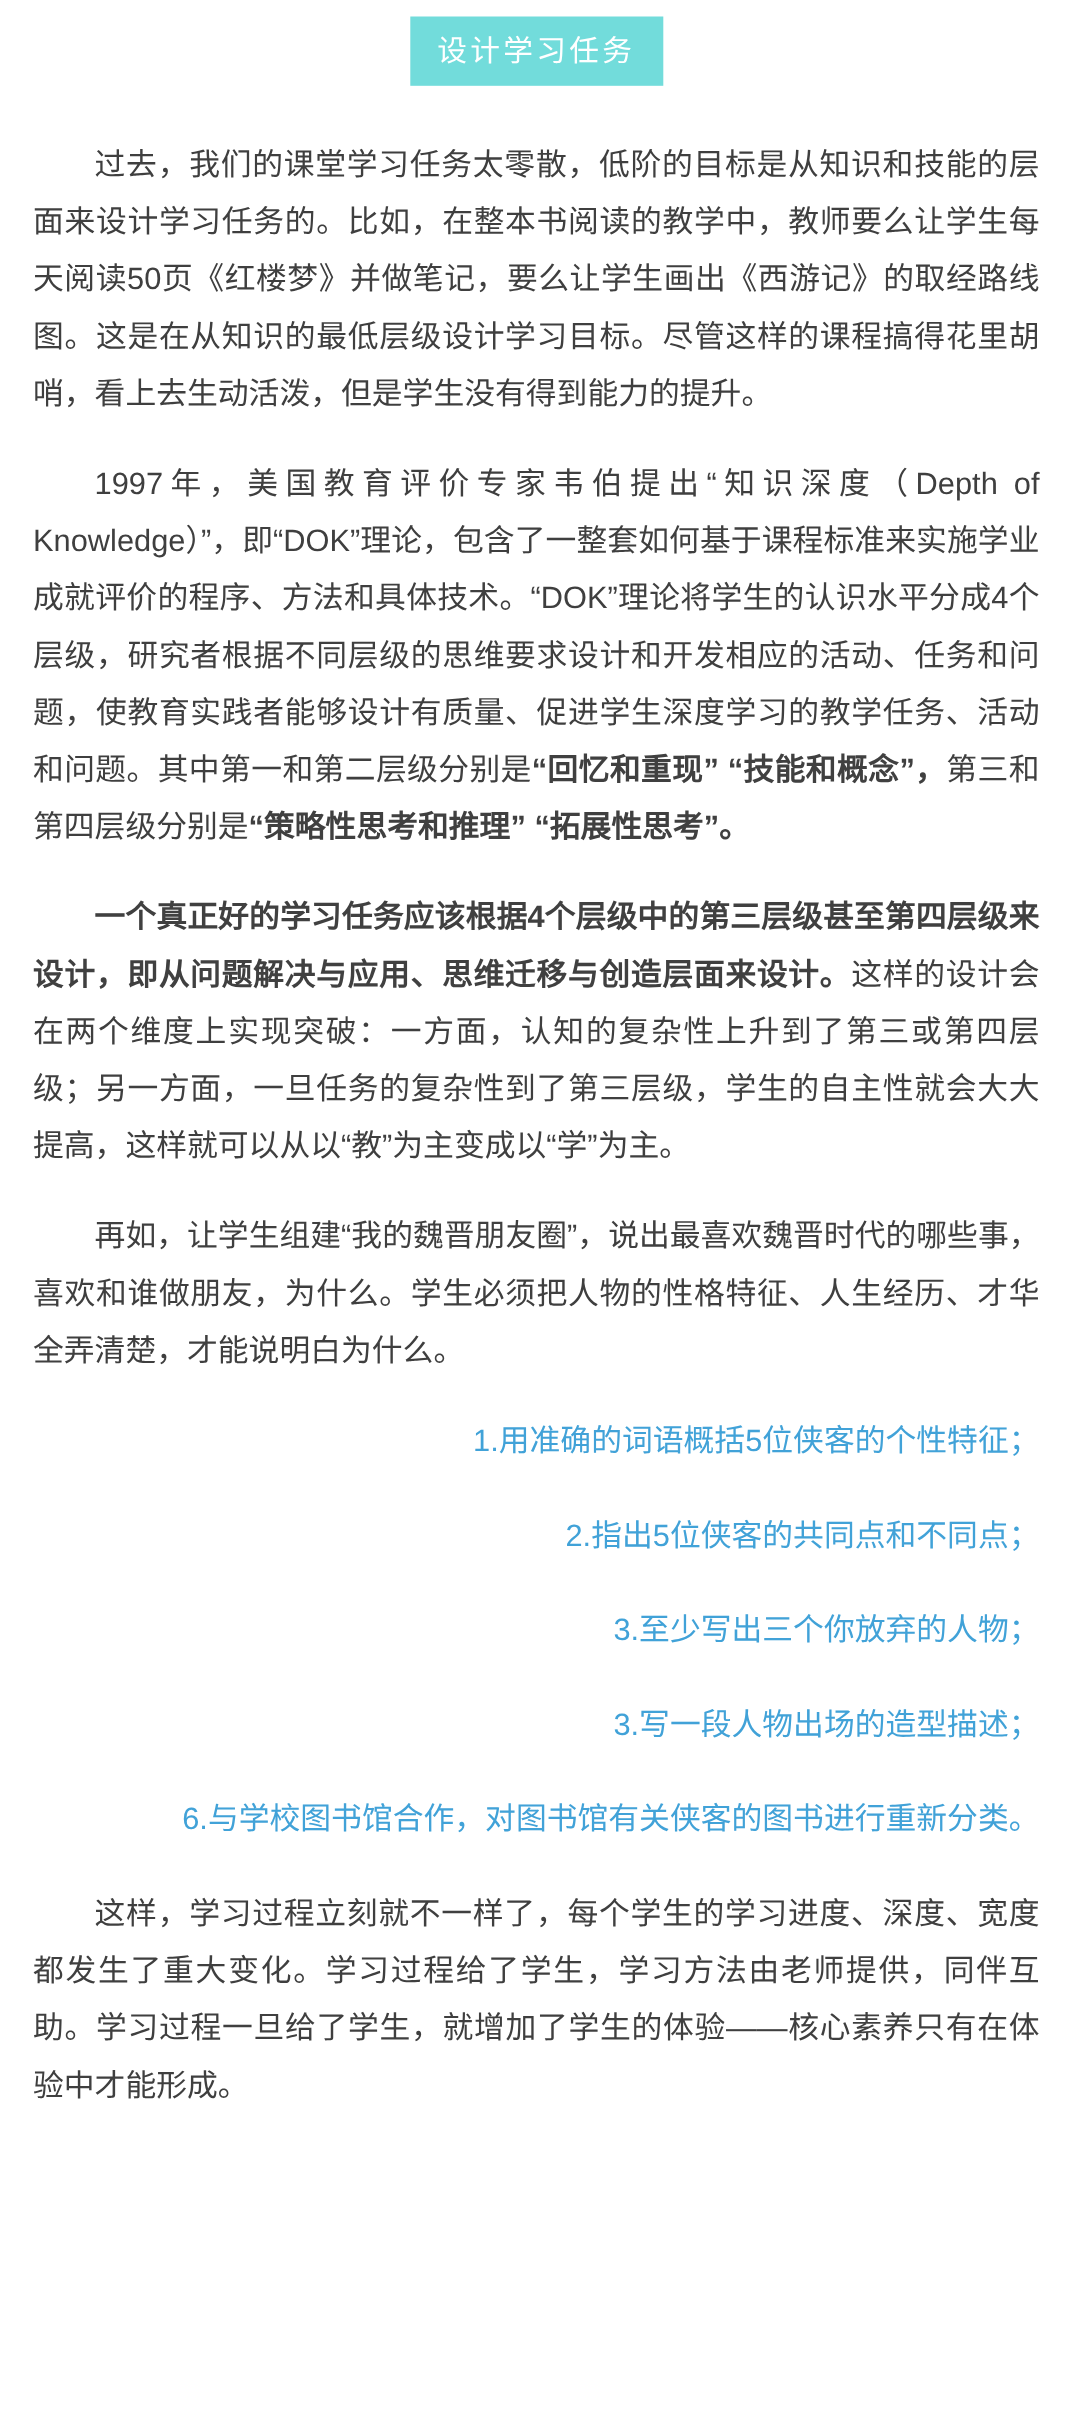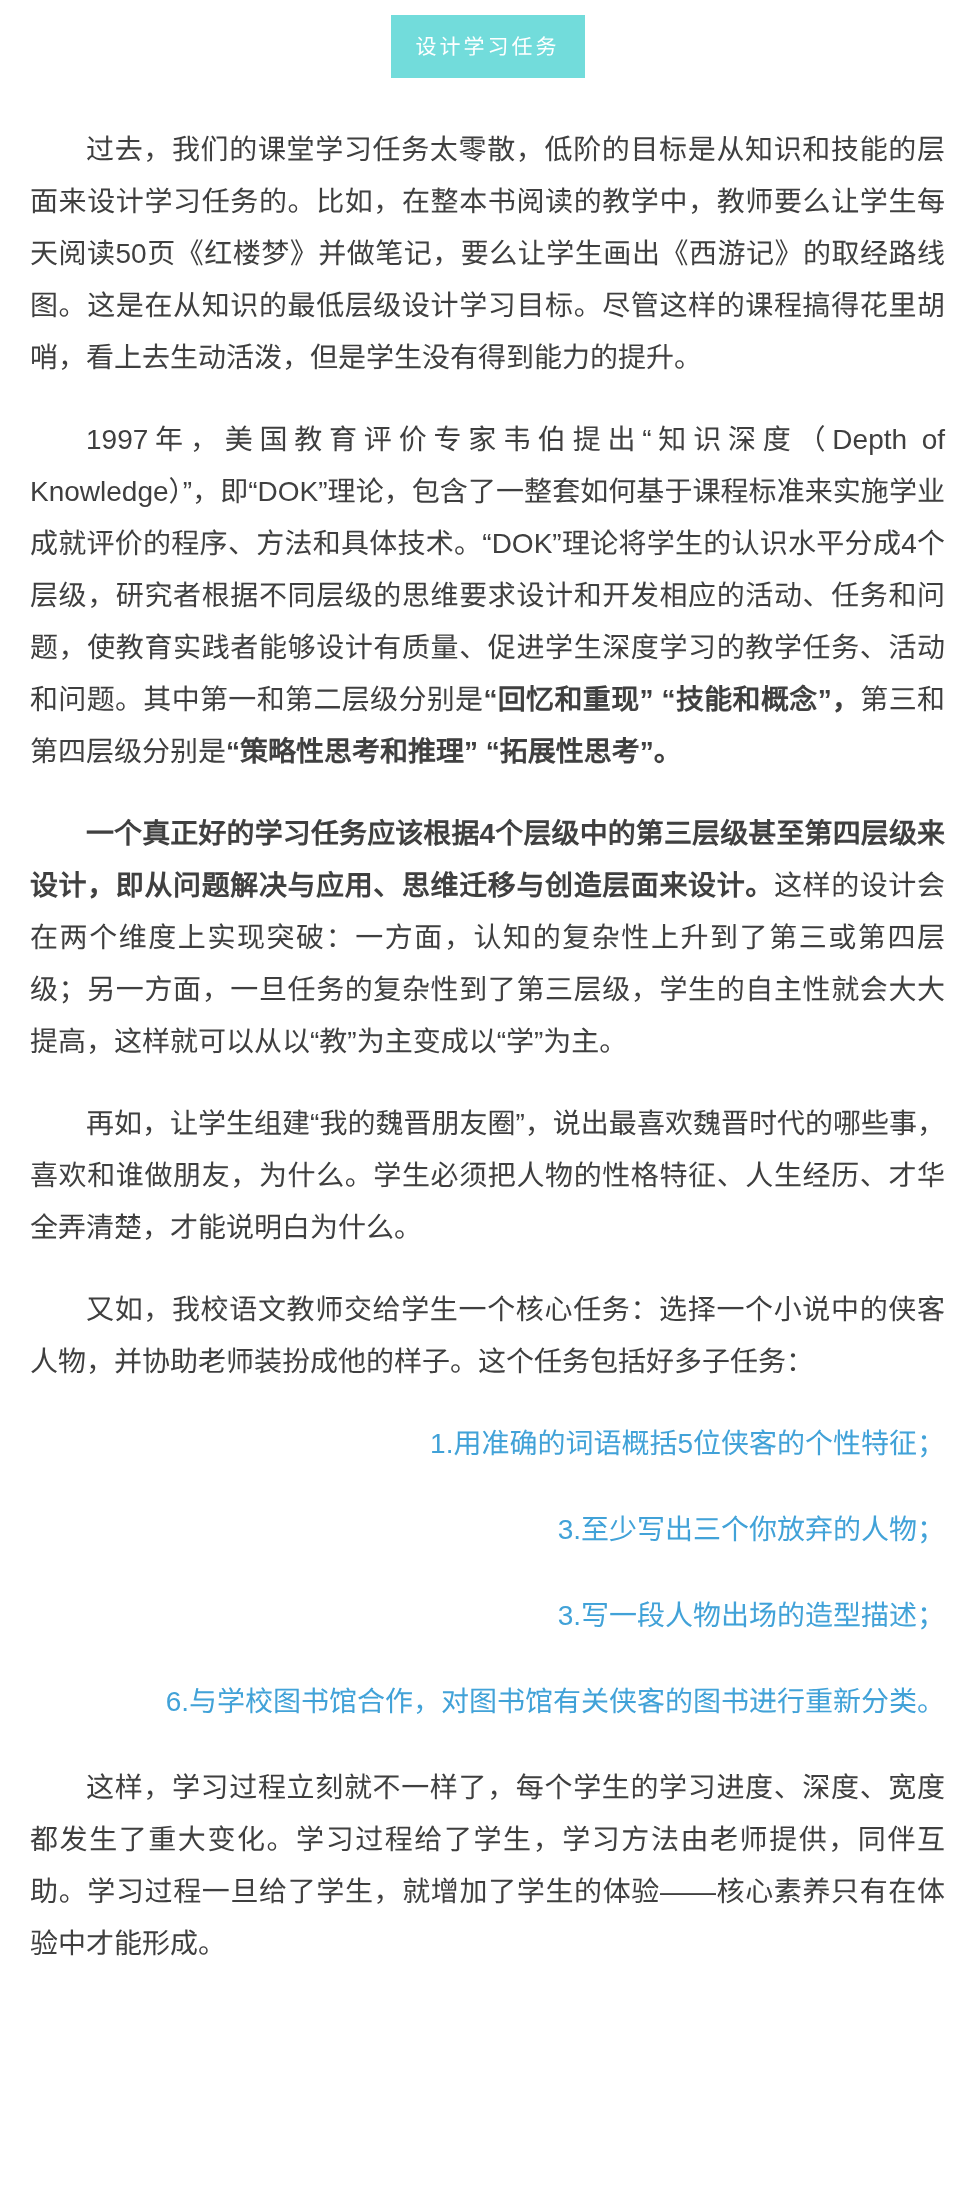--- a/index.html
+++ b/index.html
@@ -15,21 +15,21 @@
   }
 
   .badge-wrap {
     text-align: center;
     margin-bottom: 46px;
   }
   .badge {
     display: inline-block;
     background: #72dcdb;
     color: #ffffff;
-    font-size: 21px;
+    font-size: 27px;
     line-height: 27px;
     letter-spacing: 3px;
     padding: 18px 25px;
   }
 
   .article {
     color: #3f3f3f;
     font-size: 28px;
     line-height: 52px;
     text-align: justify;
@@ -65,23 +65,23 @@
 
     <p><span class="run-normal">过去，我们的课堂学习任务太零散，低阶的目标是从知识和技能的层面来设计学习任务的。比如，在整本书阅读的教学中，教师要么让学生每天阅读50页《红楼梦》并做笔记，要么让学生画出《西游记》的取经路线图。这是在从知识的最低层级设计学习目标。尽管这样的课程搞得花里胡哨，看上去生动活泼，但是学生没有得到能力的提升。</span></p>
 
     <p><span class="run-normal">1997年，美国教育评价专家韦伯提出“知识深度（Depth of Knowledge）”，即“DOK”理论，包含了一整套如何基于课程标准来实施学业成就评价的程序、方法和具体技术。“DOK”理论将学生的认识水平分成4个层级，研究者根据不同层级的思维要求设计和开发相应的活动、任务和问题，使教育实践者能够设计有质量、促进学生深度学习的教学任务、活动和问题。其中第一和第二层级分别是</span><span class="run-blue-bold">“回忆和重现” “技能和概念”，</span><span class="run-normal">第三和第四层级分别是</span><span class="run-blue-bold">“策略性思考和推理” “拓展性思考”。</span></p>
 
     <p><span class="run-blue-bold">一个真正好的学习任务应该根据4个层级中的第三层级甚至第四层级来设计，即从问题解决与应用、思维迁移与创造层面来设计。</span><span class="run-normal">这样的设计会在两个维度上实现突破：一方面，认知的复杂性上升到了第三或第四层级；另一方面，一旦任务的复杂性到了第三层级，学生的自主性就会大大提高，这样就可以从以“教”为主变成以“学”为主。</span></p>
 
 
     <p><span class="run-normal">再如，让学生组建“我的魏晋朋友圈”，说出最喜欢魏晋时代的哪些事，喜欢和谁做朋友，为什么。学生必须把人物的性格特征、人生经历、才华全弄清楚，才能说明白为什么。</span></p>
 
-    <p><span class="run-normal">又如，我校语文教师交给学生一个核心任务：选择一个小说中的侠客人物，并协助老师装扮成他的样子。这个任务包括好多子任务：</span></p>
 
     <p class="task">1.用准确的词语概括5位侠客的个性特征；</p>
+    <p class="task">2.指出5位侠客的共同点和不同点；</p>
     <p class="task">3.至少写出三个你放弃的人物；</p>
     <p class="task">3.写一段人物出场的造型描述；</p>
     <p class="task">6.与学校图书馆合作，对图书馆有关侠客的图书进行重新分类。</p>
 
     <p><span class="run-normal">这样，学习过程立刻就不一样了，每个学生的学习进度、深度、宽度都发生了重大变化。学习过程给了学生，学习方法由老师提供，同伴互助。学习过程一旦给了学生，就增加了学生的体验——核心素养只有在体验中才能形成。</span></p>
 
   </div>
 </div>
 
 </body></html>

